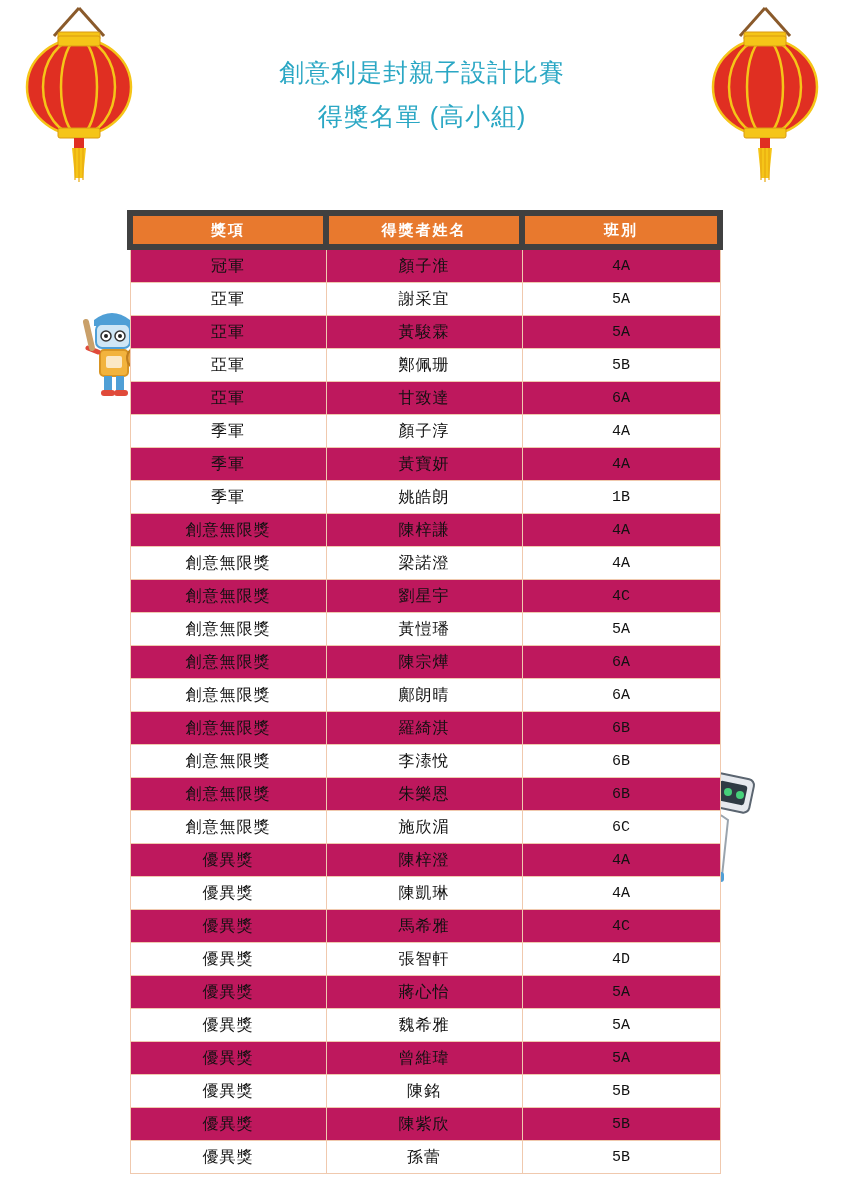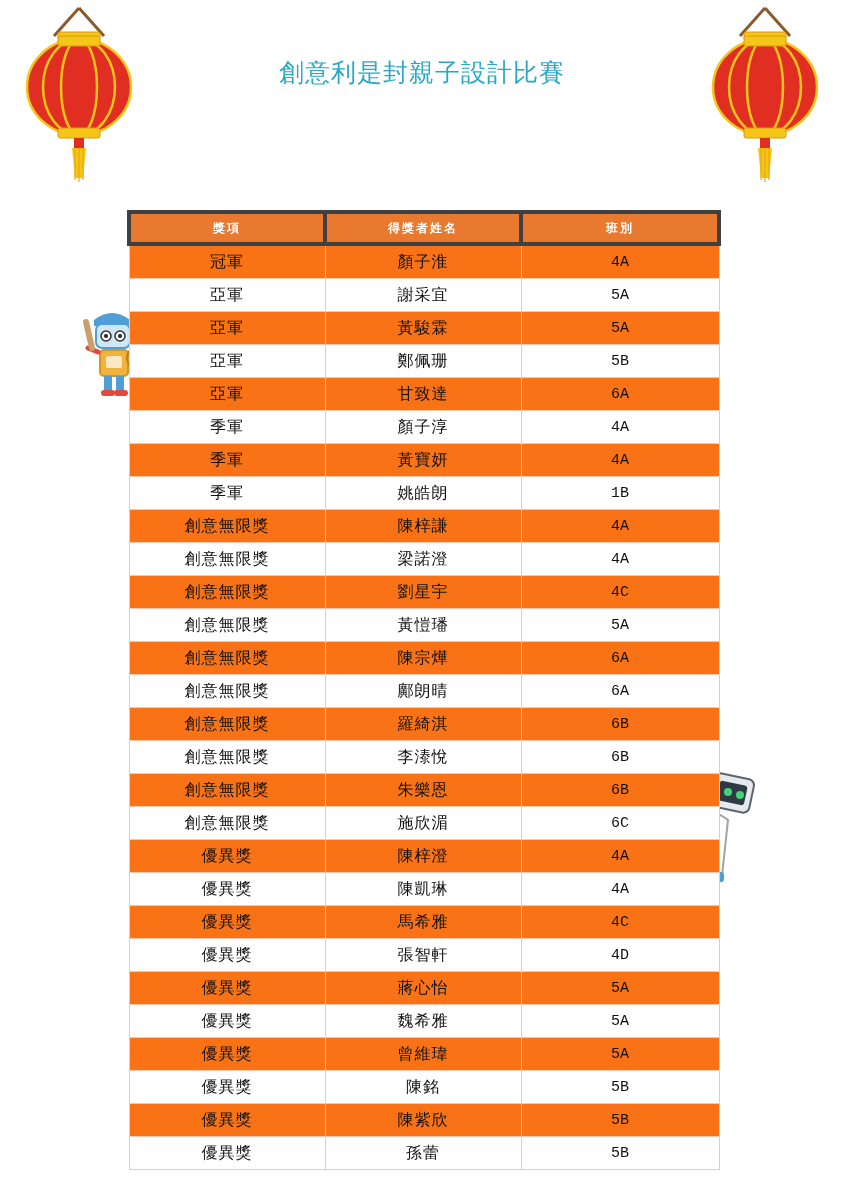--- a/index.html
+++ b/index.html
@@ -48,35 +48,35 @@
   }
   table {
     border-collapse: collapse;
     width: 590px;
     table-layout: fixed;
   }
   th {
     background: #e8792e;
     color: #ffffff;
     font-weight: bold;
-    font-size: 12px;
+    font-size: 15px;
     height: 26px;
-    border: 4px solid #404040;
+    border: 6px solid #404040;
     font-family: "Liberation Serif", serif;
     letter-spacing: 2px;
   }
   td {
     height: 30px;
     font-size: 16px;
     text-align: center;
     border: 1px solid #f0c9ae;
     color: #111111;
     letter-spacing: 1px;
   }
-  tr.odd td { background: #f97316; }
+  tr.odd td { background: #be185d; }
   tr.even td { background: #ffffff; }
   td.col-class {
     font-family: Liberation Mono, monospace;
     font-size: 15px;
     letter-spacing: 0;
   }
   col.c1 { width: 196px; }
   col.c2 { width: 196px; }
   col.c3 { width: 198px; }
 
@@ -118,20 +118,21 @@
     <rect x="44" y="34" width="42" height="10" rx="2" fill="#f5c518" stroke="#d99a12" stroke-width="1"></rect>
     <rect x="44" y="126" width="42" height="10" rx="2" fill="#f5c518" stroke="#d99a12" stroke-width="1"></rect>
     <rect x="60" y="136" width="10" height="10" fill="#e02f22"></rect>
     <path d="M58 146 h14 l-3 30 h-8 z" fill="#f5c518"></path>
     <path d="M61 146 v32 M65 146 v34 M69 146 v32" stroke="#e8a90f" stroke-width="1.2"></path>
   </svg>
 </div>
 
 <div class="title-block">
   <div>創意利是封親子設計比賽</div>
+  <div>得獎名單 (高小組)</div>
 </div>
 
 <div class="robot robot-baseball">
   <svg viewBox="0 0 76 100" width="76" height="100" xmlns="http://www.w3.org/2000/svg">
     <path d="M12 20 q18 -14 36 0 v6 h-36 z" fill="#4f9fd6"></path>
     <path d="M48 22 q12 2 14 8 h-16 z" fill="#4f9fd6"></path>
     <rect x="14" y="24" width="34" height="24" rx="6" fill="#cfe6f5" stroke="#4f9fd6" stroke-width="2"></rect>
     <circle cx="24" cy="36" r="5" fill="#ffffff" stroke="#333" stroke-width="1.5"></circle>
     <circle cx="24" cy="36" r="2" fill="#222"></circle>
     <circle cx="38" cy="36" r="5" fill="#ffffff" stroke="#333" stroke-width="1.5"></circle>

